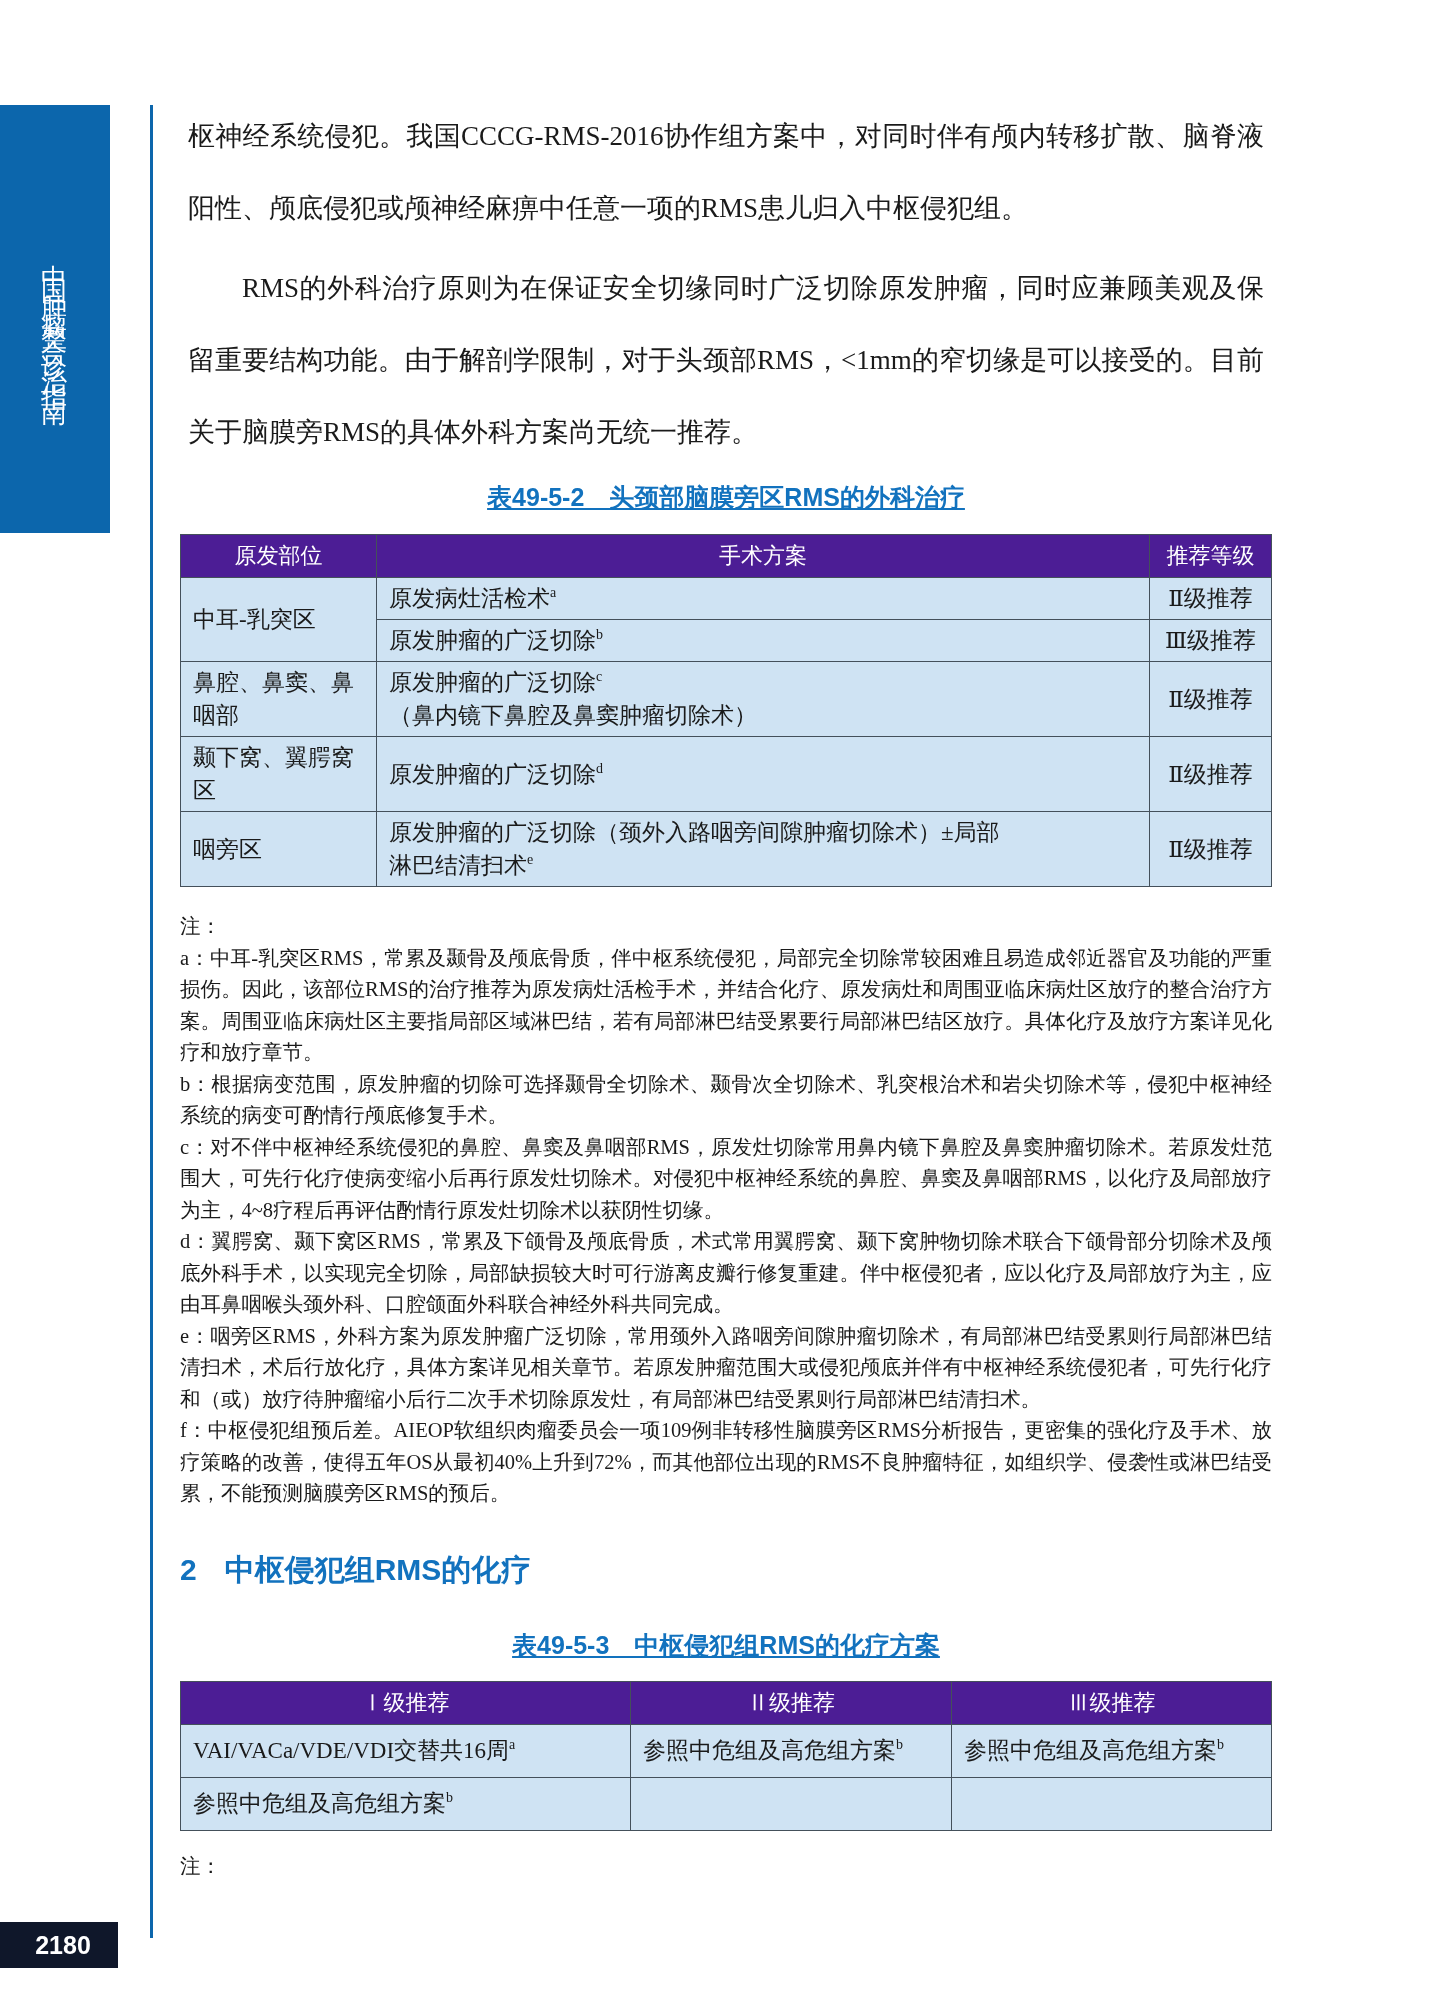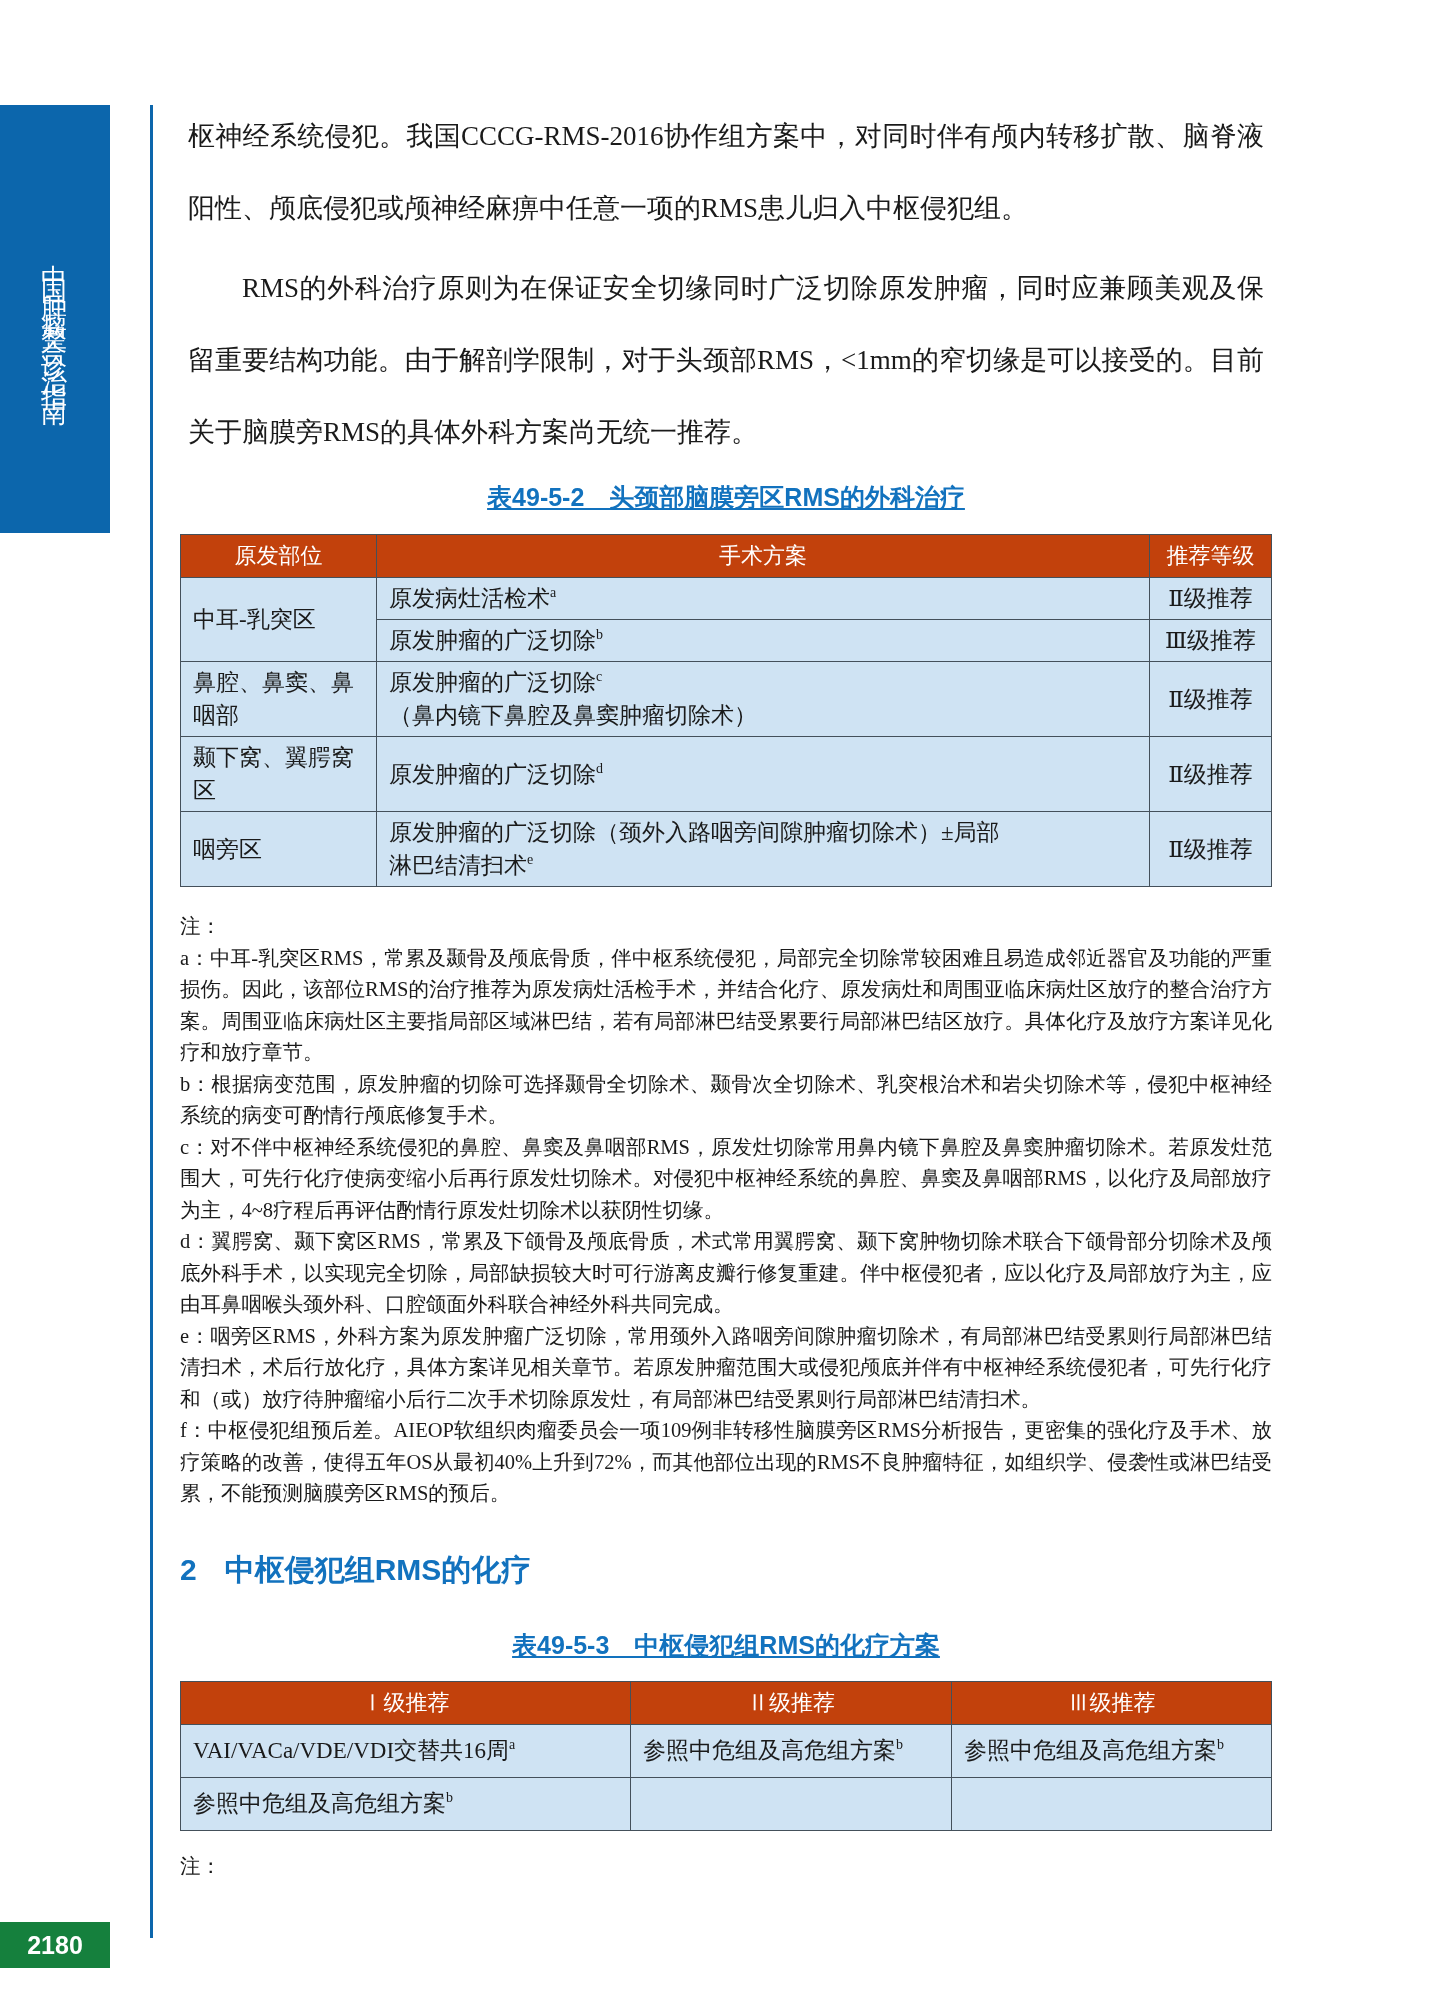--- a/index.html
+++ b/index.html
@@ -6,32 +6,32 @@
   body{
     width:1444px;height:2010px;position:relative;background:#ffffff;
     font-family:"Liberation Serif","DejaVu Serif",serif;color:#1a1a1a;overflow:hidden;
   }
   
   .sidebar-box{position:absolute;left:0;top:105px;width:110px;height:428px;background:#0c66ac;
     display:flex;align-items:center;justify-content:center;}
   .sidebar-text{writing-mode:vertical-rl;text-orientation:upright;color:#ffffff;
     font-family:"Liberation Sans","DejaVu Sans",sans-serif;font-size:26px;letter-spacing:15px;font-weight:500;}
   .vline{position:absolute;left:150px;top:105px;width:3px;height:1833px;background:#0c66ac;}
-  .pagenum{position:absolute;left:0;top:1922px;width:110px;height:46px;background:#15803d;color:#fff;
+  .pagenum{position:absolute;left:0;top:1922px;width:110px;height:46px;background:#0f172a;color:#fff;
     display:flex;align-items:center;justify-content:center;
-    font-family:"Liberation Sans","DejaVu Sans",sans-serif;font-size:25px;font-weight:700;}
+    font-family:"Liberation Sans","DejaVu Sans",sans-serif;font-size:25px;font-weight:700;padding-left:8px;}
   
   .content{position:absolute;left:180px;top:0;width:1092px;padding-top:92px;}
   .para{font-size:27px;line-height:72px;text-align:justify;margin:8px;}
   .para.indent{text-indent:2em;}
   .tcaption{margin-top:12px;text-align:center;color:#1272be;
     font-family:"Liberation Sans","DejaVu Sans",sans-serif;font-weight:700;font-size:25px;line-height:34px;text-decoration:underline;}
   table{border-collapse:collapse;width:100%;table-layout:fixed;}
   #t1{margin-top:20px;}
-  th{background:#c2410c;color:#ffffff;font-family:Liberation Mono, monospace;
+  th{background:#4c1d95;color:#ffffff;font-family:Liberation Mono, monospace;
     font-size:22px;font-weight:500;padding:6px 0;border:1px solid #44505a;text-align:center;}
   td{background:#cfe3f3;font-size:23px;border:1px solid #44505a;padding:4px 12px;line-height:33px;}
   #t1 col.c-site{width:196px;}
   #t1 col.c-grade{width:122px;}
   td.grade{text-align:center;}
   sup{font-size:14px;line-height:0;}
   .notes{margin-top:24px;font-size:20.5px;line-height:31.5px;text-align:justify;}
   .notes p{margin:0;}
   .section-heading{margin-top:40px;color:#1272be;
     font-family:"Liberation Sans","DejaVu Sans",sans-serif;font-weight:700;font-size:30px;line-height:40px;}

